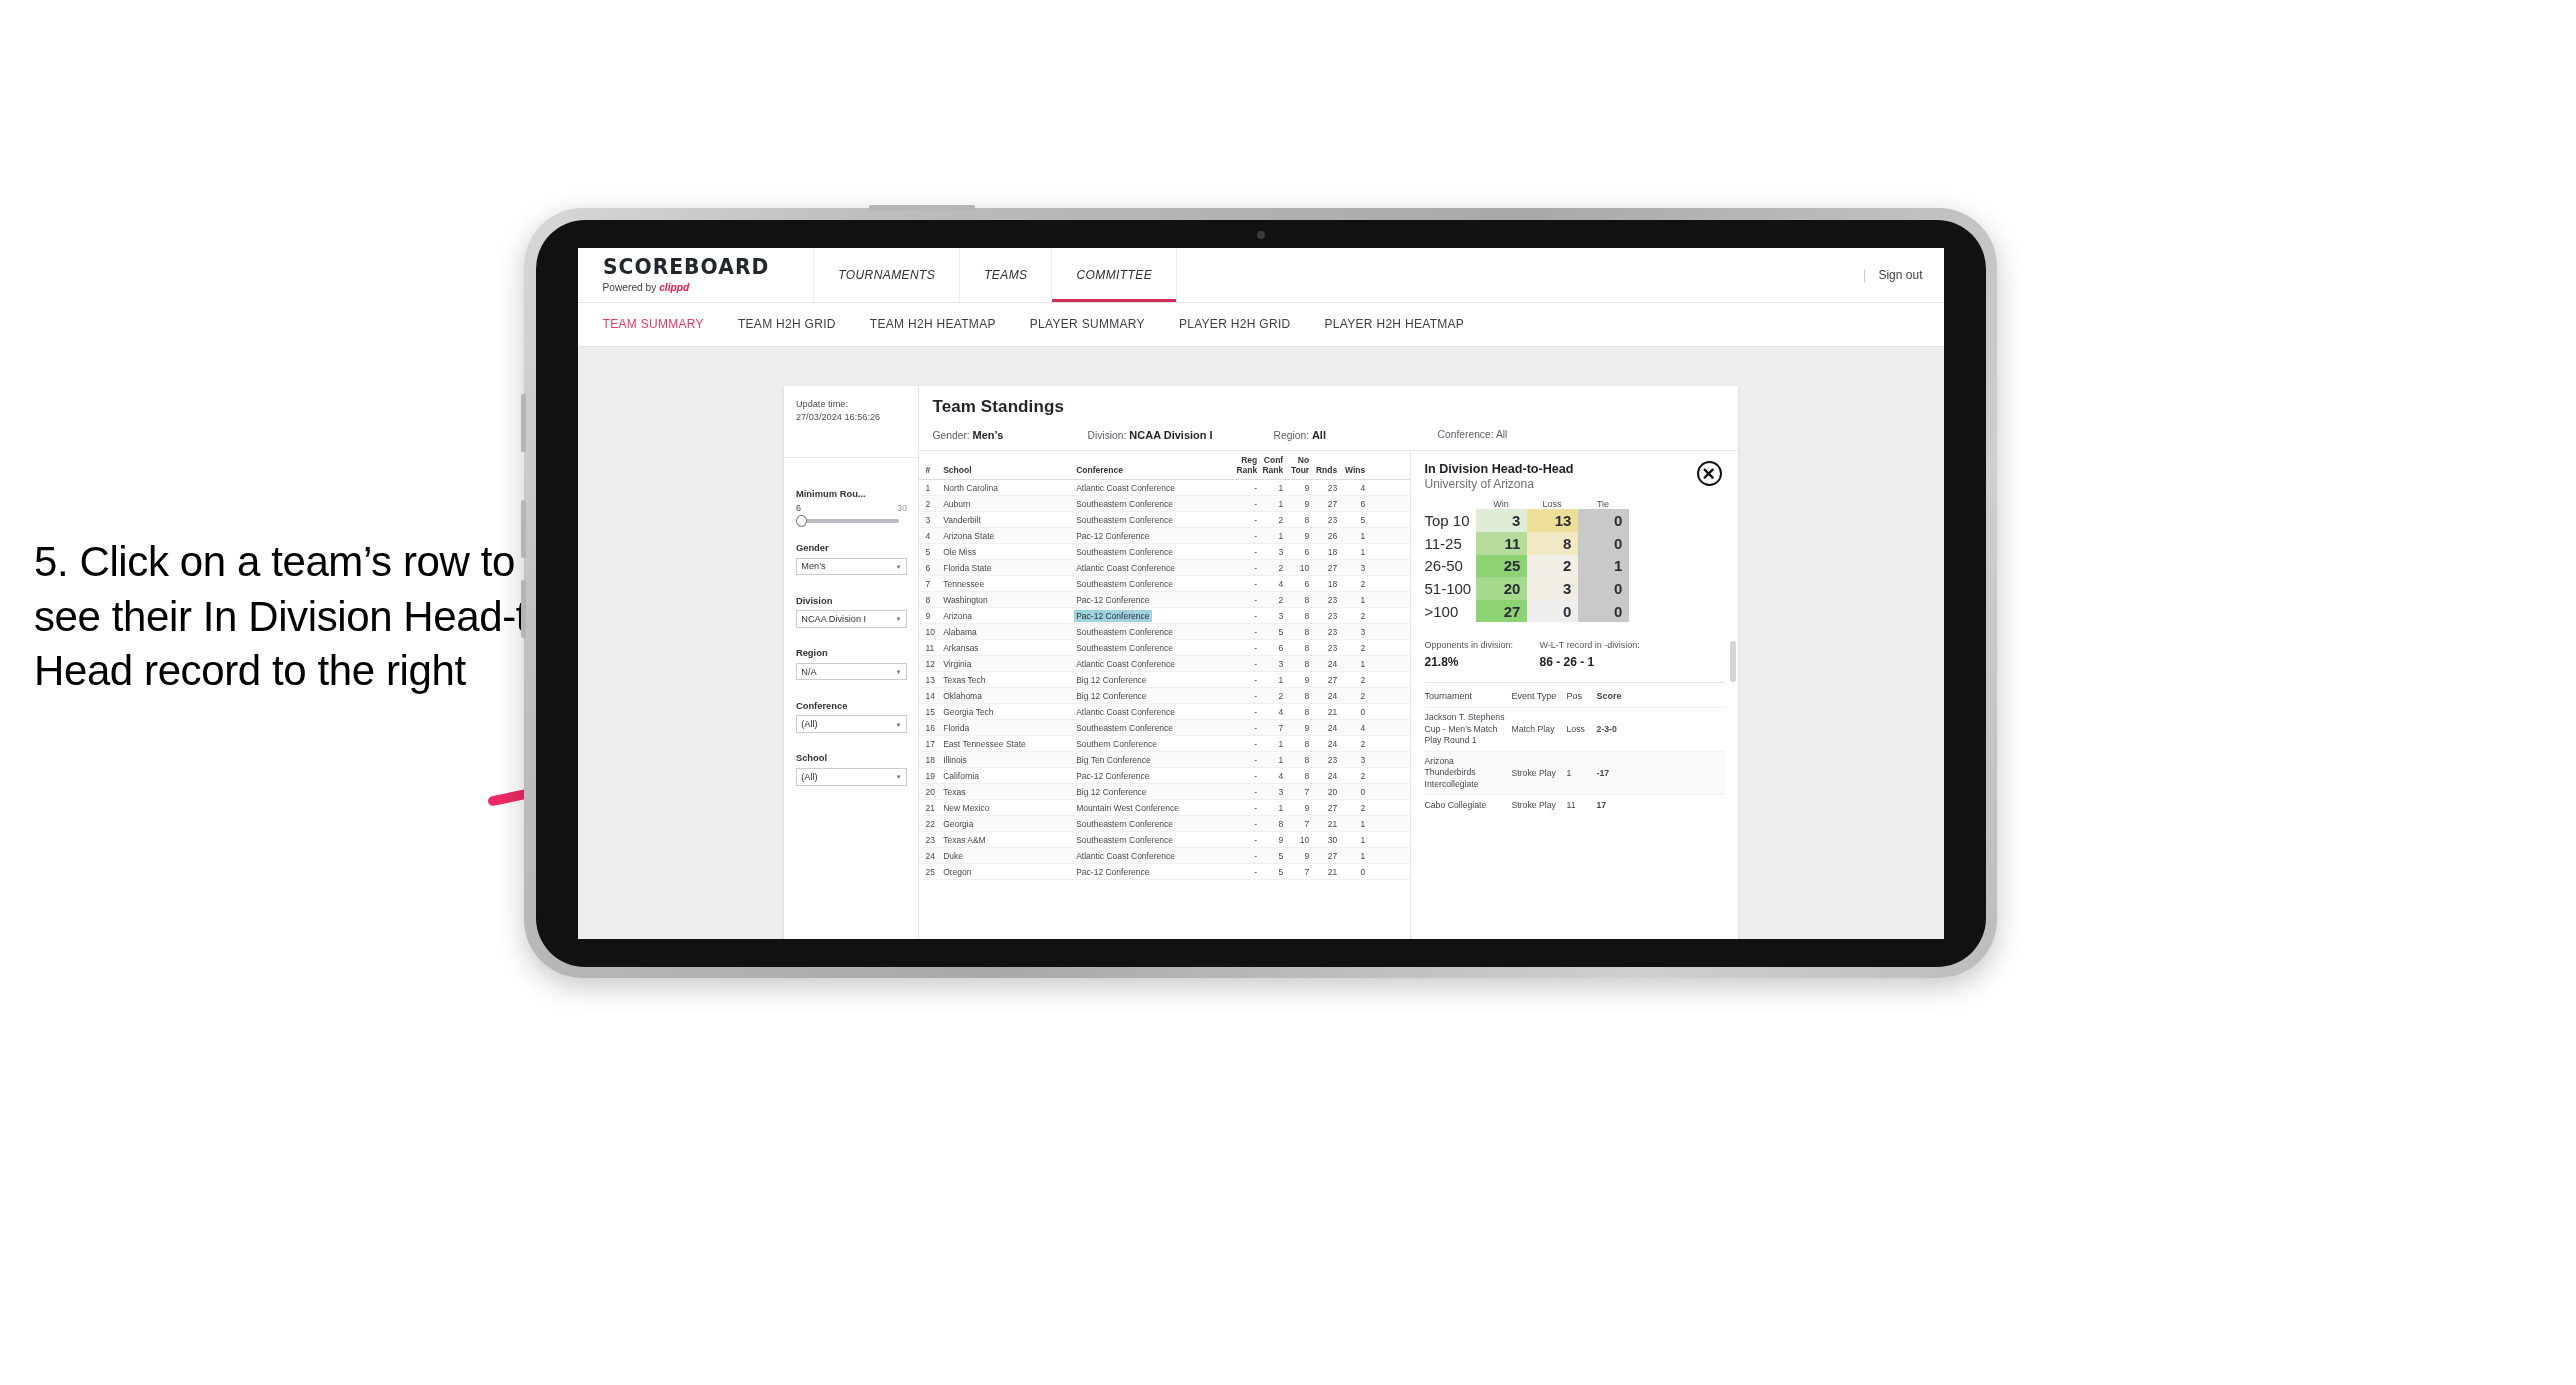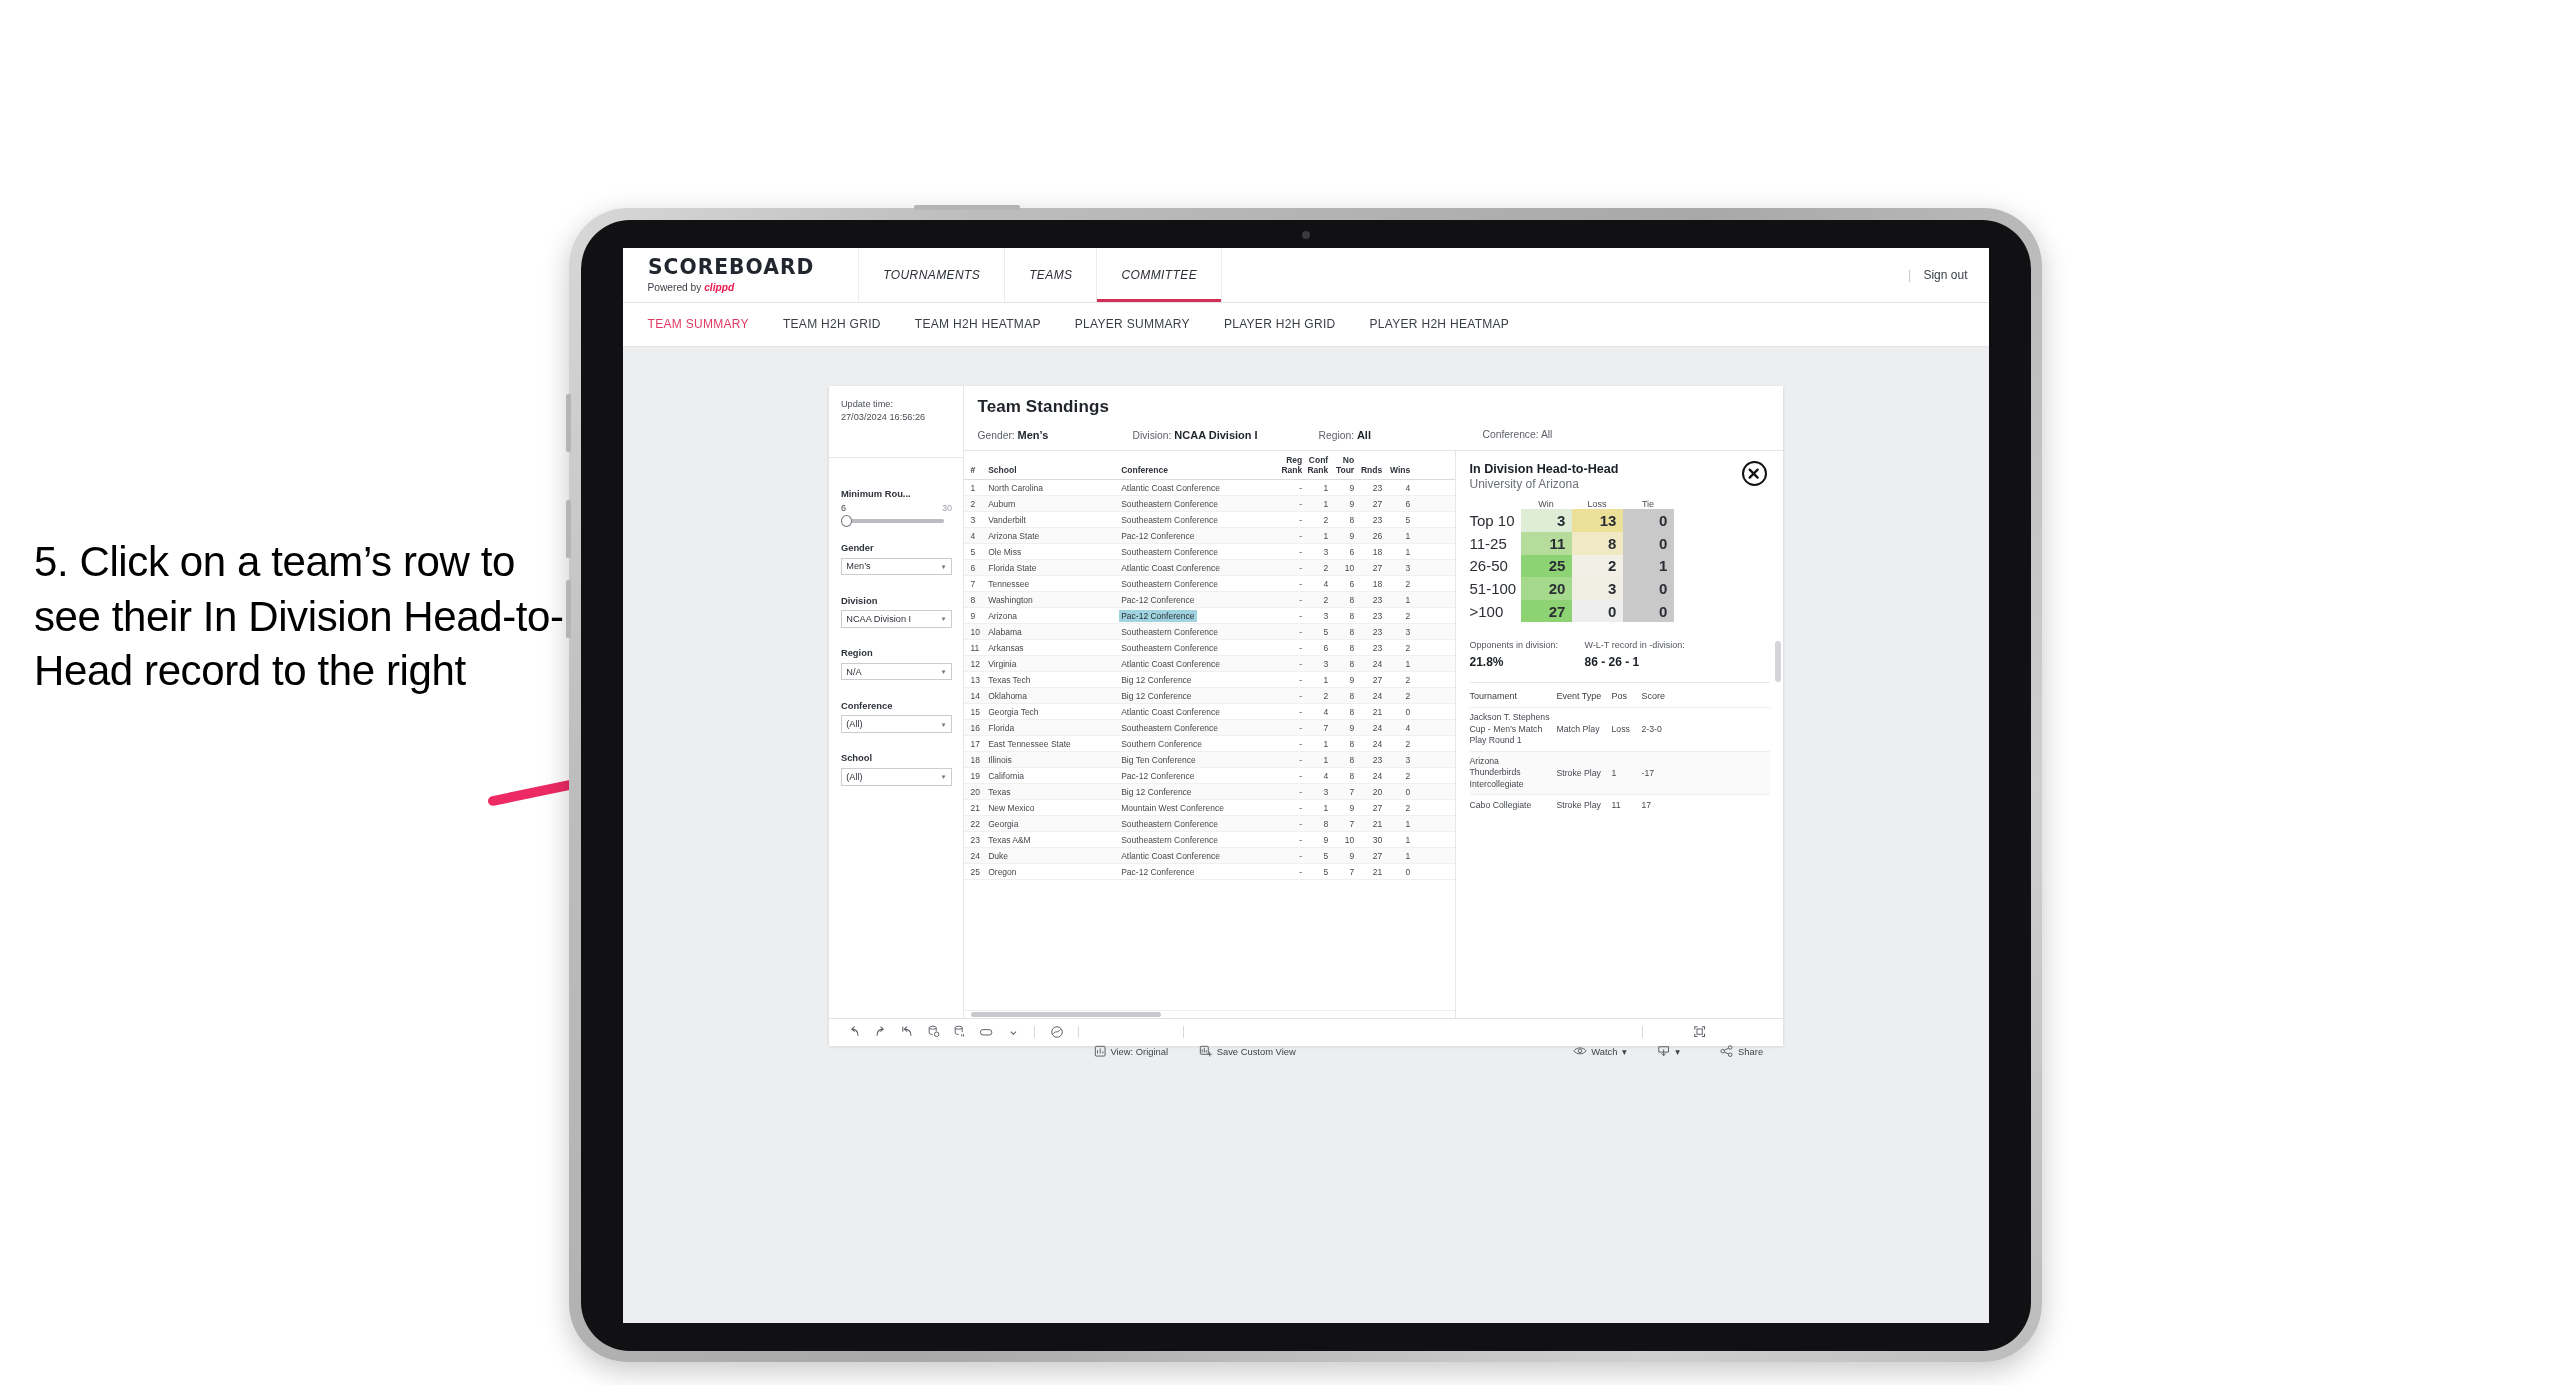--- a/index.html
+++ b/index.html
@@ -19,22 +19,22 @@
     font-size: 42px;
     line-height: 1.30;
     color: #000000;
     letter-spacing: -0.4px;
   }
   .arrow-svg { position: absolute; left: 0; top: 0; width: 2576px; height: 1386px; pointer-events: none; }
 
   
   .tablet {
     position: absolute;
-    left: 569px; top: 208px;
-    width: 1473px; height: 1154px;
+    left: 524px; top: 208px;
+    width: 1473px; height: 770px;
     border-radius: 58px;
     background: linear-gradient(125deg,#d8d8d8 0%,#bdbdbd 18%,#a8a8a8 50%,#cfcfcf 82%,#bcbcbc 100%);
     box-shadow: 0 8.8px 28px rgba(0,0,0,0.22);
     padding: 11.5px;
   }
   .tablet-inner {
     width: 100%; height: 100%;
     border-radius: 49px;
     background: #111113;
     padding: 28px 42px;
@@ -207,21 +207,21 @@
   .stat-lbl { font-size:9px; color:#53575e; }
   .stat-val { font-size: 12px; font-weight:700; color:#1b1f26; margin-top: 5.3px;}
 
   .tour-head {
     display:flex; font-size:9px; color:#3b3f46; border-top:0.9px solid #e6e6e8;
     margin-top: 12.4px; padding: 8px 0 6.2px 0;
   }
   .t-name { width: 87px; }
   .t-type { width: 55px; }
   .t-pos { width: 30px; }
-  .t-score { width: 37px; }
+  .t-score { width: 37px; font-weight: bold; }
   .tour-row { display:flex; font-size:8.7px; color:#44484f; padding: 4.4px 0; border-top:0.9px solid #eeeef0; align-items:center;}
   .tour-row.alt { background:#fafafa; }
   .tour-row .t-name { line-height:1.3; padding-right: 5.3px;}
   .h2h-scrollbar { position:absolute; right: 1.8px; top: 190px; width:5.3px; height:41px; background:#d3d5d9; border-radius:2.7px;}
 
   
   .toolbar {
     height: 28px; border-top: 0.9px solid #e1e1e3; background:#fff;
     display:flex; align-items:center; padding: 0 12.4px; gap: 0px;
     font-size: 9.4px; color:#3f434a;

